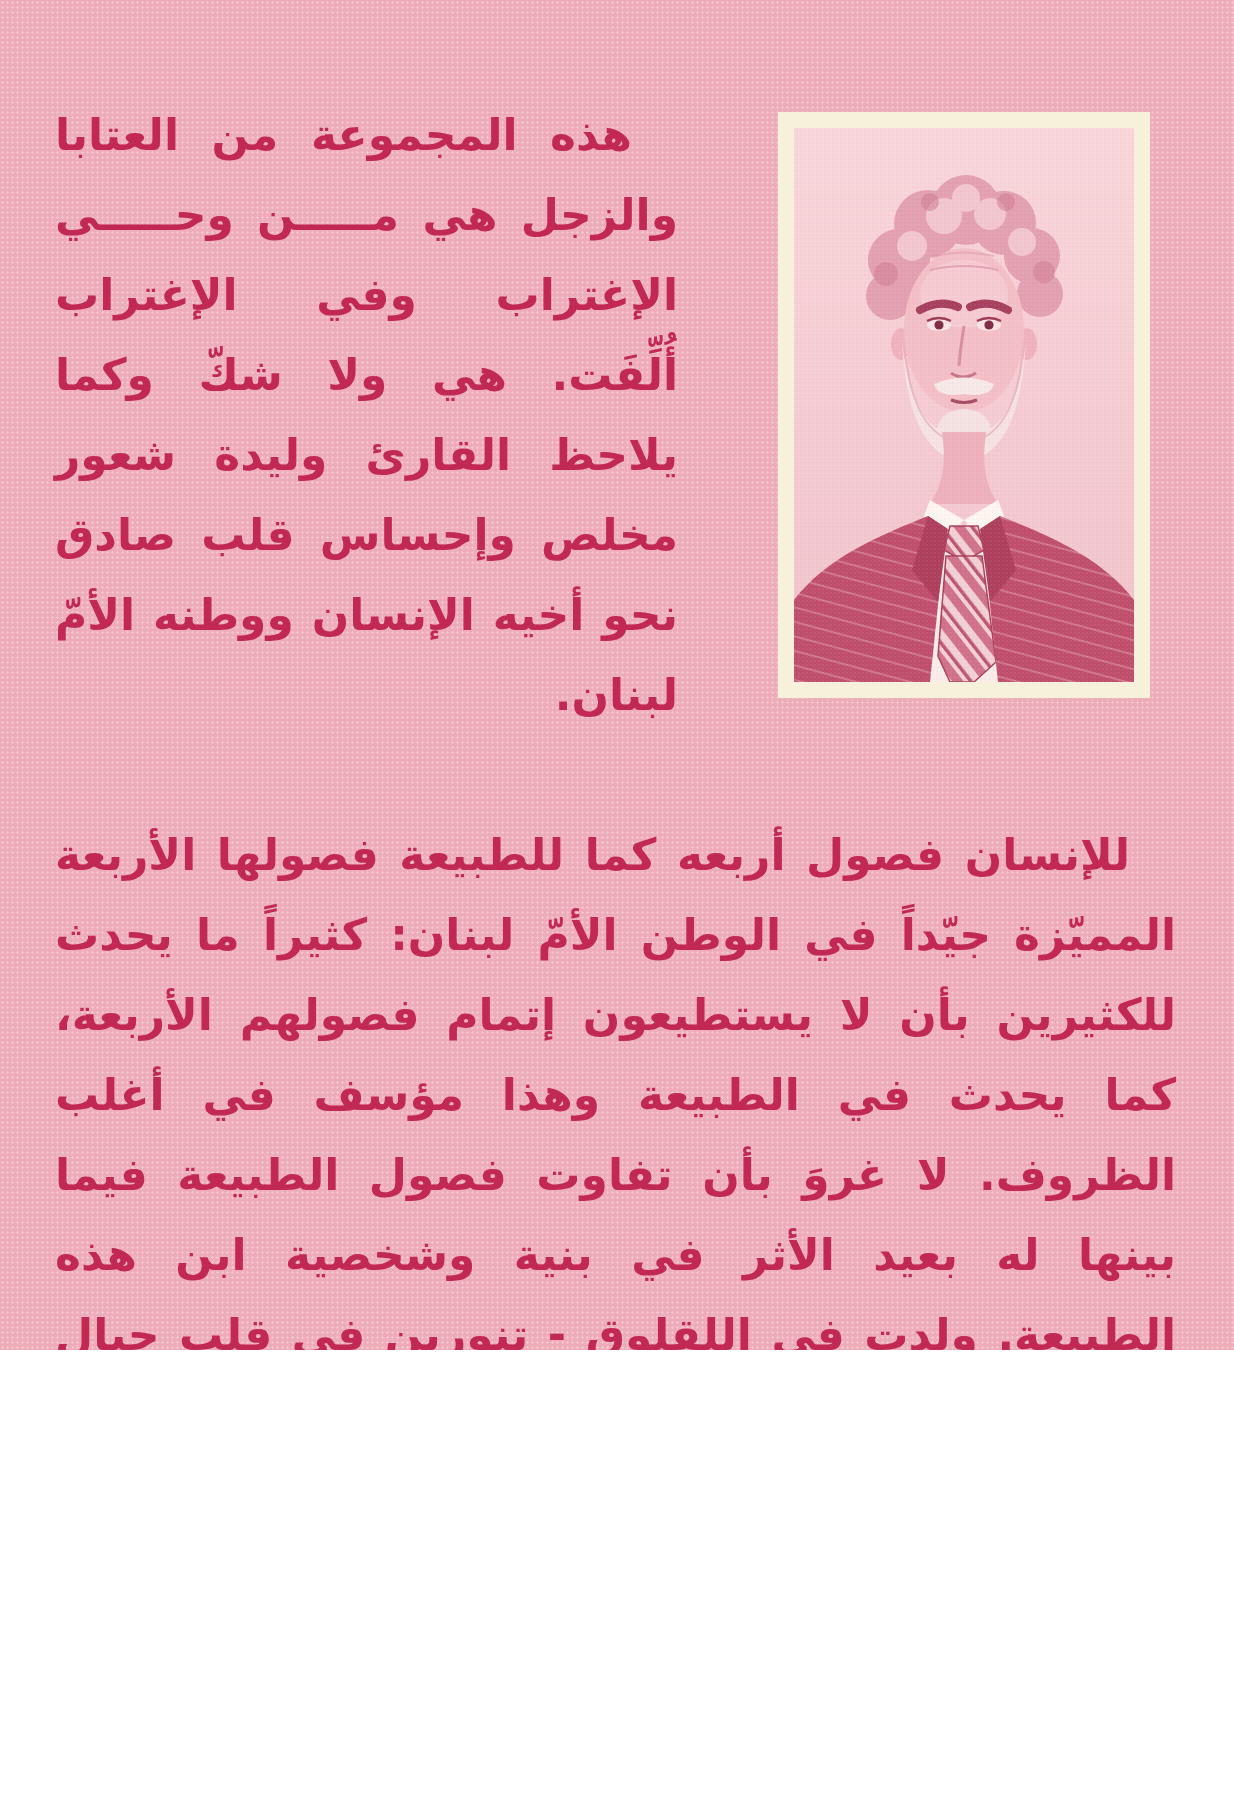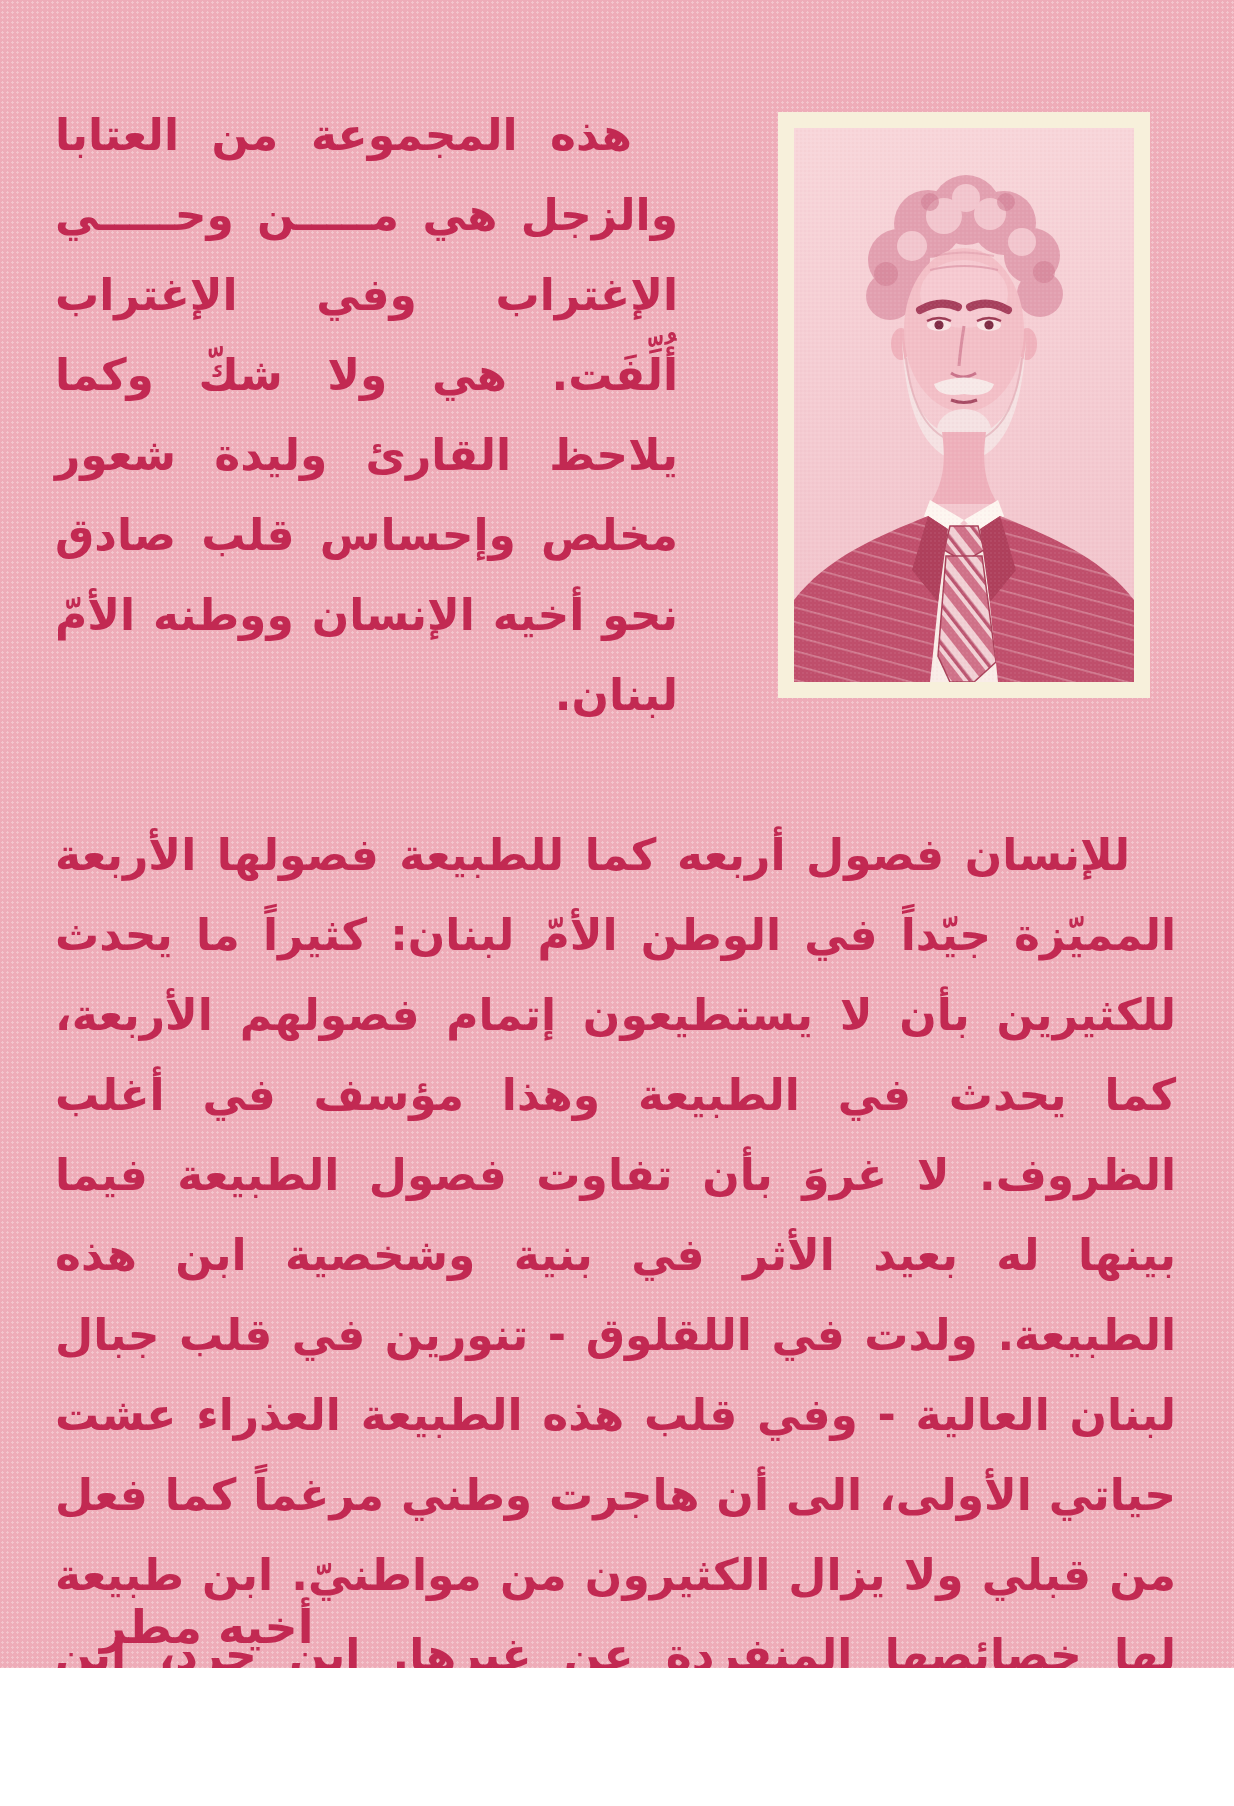--- a/index.html
+++ b/index.html
@@ -1,18 +1,18 @@
 <!DOCTYPE html>
 <html lang="ar"><head>
 <meta charset="utf-8">
 <style>
   html,body{margin:0;padding:0;}
   .page{
     position:relative;
-    width:1234px;height:1668px;
+    width:1234px;height:1350px;
     background-color:#eeacb8;
     background-image:radial-gradient(rgba(255,255,255,0.30) 1px, rgba(255,255,255,0) 1.4px);
     background-size:5px 5px;
     overflow:hidden;
     font-family:"DejaVu Sans","Liberation Sans",sans-serif;
     direction:rtl;
   }
   .blurb-text{
     color:#c22952;
     font-size:44px;

